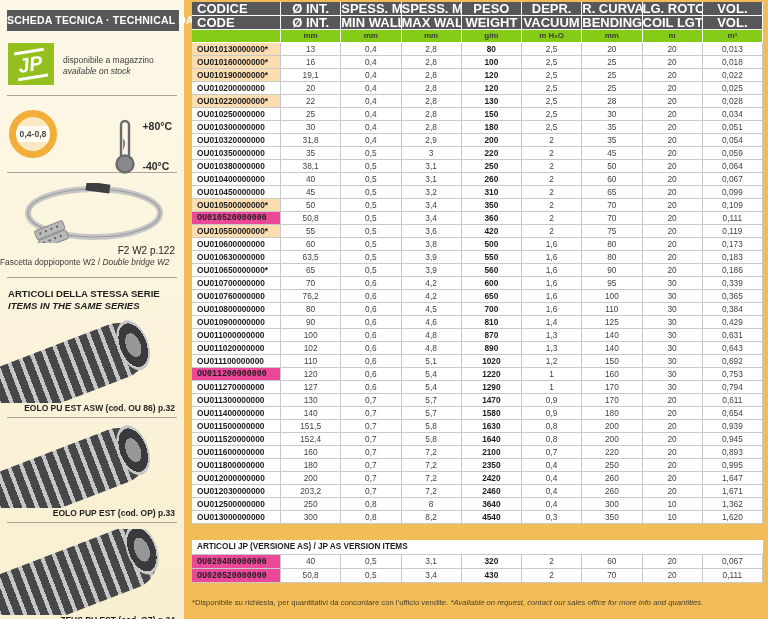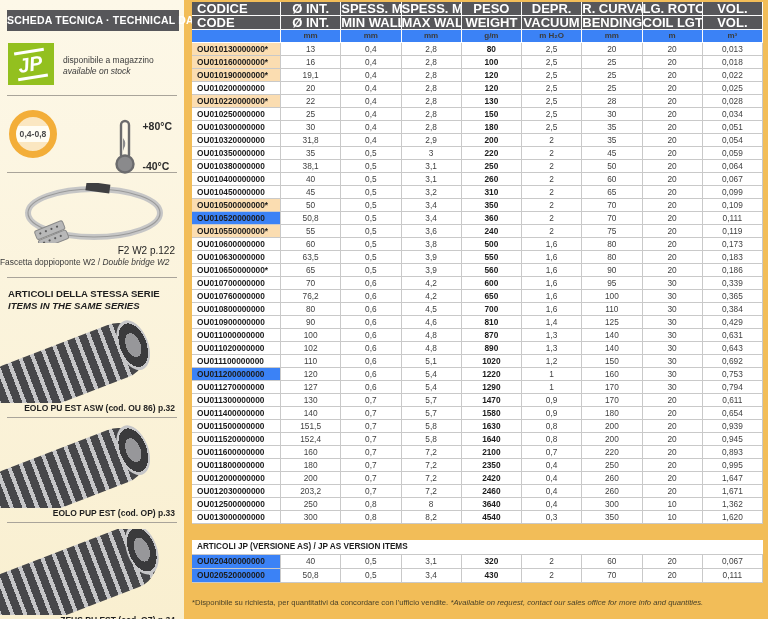--- a/index.html
+++ b/index.html
@@ -59,27 +59,27 @@
   .grid{display:grid;grid-template-columns:89px repeat(8,1fr);}
   .trow{display:contents;}
   .cell{
     background:#fff;text-align:center;color:#3f3f3f;
     font-size:8.3px;height:12px;line-height:12px;
     border-right:1px solid #c9c9c9;border-bottom:1px solid #c9c9c9;
     overflow:hidden;white-space:nowrap;
   }
   .cell.head{background:#57575a;color:#fff;font-size:13px;font-weight:bold;height:13px;line-height:13px;
     border-right:1px solid #fbfbfb;border-bottom:1px solid #fbfbfb;}
-  .cell.unit{background:#3b82f6;color:#3b3b3b;font-weight:bold;font-size:8px;height:12px;line-height:12px;
+  .cell.unit{background:#84cc16;color:#3b3b3b;font-weight:bold;font-size:8px;height:12px;line-height:12px;
     border-right:1px solid #fbfbfb;border-bottom:1px solid #fff;}
   .cell.left{text-align:left;padding-left:5px;}
   .cell.code{text-align:left;padding-left:5px;font-weight:bold;color:#1c1c1c;}
   .cell.peso{font-weight:bold;color:#1c1c1c;}
   .hl-peach{background:#fbddb1;}
-  .hl-green{background:#3b82f6;}
+  .hl-green{background:#ec4899;font-family:Liberation Mono, monospace;}
   .as-title{
     margin-top:16px;background:#fff;height:14px;line-height:14px;
     font-weight:bold;font-size:8.2px;padding-left:5px;color:#1c1c1c;
     border-bottom:1px solid #c9c9c9;
   }
   .as-grid .cell{height:13px;line-height:13px;}
   
   .footer{margin-top:15px;font-size:7.7px;color:#4b4228;line-height:1.35;}
   .footer .en{font-style:italic;}
   svg{display:block;}
@@ -205,21 +205,21 @@
       <div class="trow"><div class="cell code hl-peach">OU010220000000*</div><div class="cell num">22</div><div class="cell num">0,4</div><div class="cell num">2,8</div><div class="cell num peso">130</div><div class="cell num">2,5</div><div class="cell num">28</div><div class="cell num">20</div><div class="cell num">0,028</div></div>
       <div class="trow"><div class="cell code">OU010250000000</div><div class="cell num">25</div><div class="cell num">0,4</div><div class="cell num">2,8</div><div class="cell num peso">150</div><div class="cell num">2,5</div><div class="cell num">30</div><div class="cell num">20</div><div class="cell num">0,034</div></div>
       <div class="trow"><div class="cell code">OU010300000000</div><div class="cell num">30</div><div class="cell num">0,4</div><div class="cell num">2,8</div><div class="cell num peso">180</div><div class="cell num">2,5</div><div class="cell num">35</div><div class="cell num">20</div><div class="cell num">0,051</div></div>
       <div class="trow"><div class="cell code">OU010320000000</div><div class="cell num">31,8</div><div class="cell num">0,4</div><div class="cell num">2,9</div><div class="cell num peso">200</div><div class="cell num">2</div><div class="cell num">35</div><div class="cell num">20</div><div class="cell num">0,054</div></div>
       <div class="trow"><div class="cell code">OU010350000000</div><div class="cell num">35</div><div class="cell num">0,5</div><div class="cell num">3</div><div class="cell num peso">220</div><div class="cell num">2</div><div class="cell num">45</div><div class="cell num">20</div><div class="cell num">0,059</div></div>
       <div class="trow"><div class="cell code">OU010380000000</div><div class="cell num">38,1</div><div class="cell num">0,5</div><div class="cell num">3,1</div><div class="cell num peso">250</div><div class="cell num">2</div><div class="cell num">50</div><div class="cell num">20</div><div class="cell num">0,064</div></div>
       <div class="trow"><div class="cell code">OU010400000000</div><div class="cell num">40</div><div class="cell num">0,5</div><div class="cell num">3,1</div><div class="cell num peso">260</div><div class="cell num">2</div><div class="cell num">60</div><div class="cell num">20</div><div class="cell num">0,067</div></div>
       <div class="trow"><div class="cell code">OU010450000000</div><div class="cell num">45</div><div class="cell num">0,5</div><div class="cell num">3,2</div><div class="cell num peso">310</div><div class="cell num">2</div><div class="cell num">65</div><div class="cell num">20</div><div class="cell num">0,099</div></div>
       <div class="trow"><div class="cell code hl-peach">OU010500000000*</div><div class="cell num">50</div><div class="cell num">0,5</div><div class="cell num">3,4</div><div class="cell num peso">350</div><div class="cell num">2</div><div class="cell num">70</div><div class="cell num">20</div><div class="cell num">0,109</div></div>
       <div class="trow"><div class="cell code hl-green">OU010520000000</div><div class="cell num">50,8</div><div class="cell num">0,5</div><div class="cell num">3,4</div><div class="cell num peso">360</div><div class="cell num">2</div><div class="cell num">70</div><div class="cell num">20</div><div class="cell num">0,111</div></div>
-      <div class="trow"><div class="cell code hl-peach">OU010550000000*</div><div class="cell num">55</div><div class="cell num">0,5</div><div class="cell num">3,6</div><div class="cell num peso">240</div><div class="cell num">2</div><div class="cell num">75</div><div class="cell num">20</div><div class="cell num">0,119</div></div>
+      <div class="trow"><div class="cell code hl-peach">OU010550000000*</div><div class="cell num">55</div><div class="cell num">0,5</div><div class="cell num">3,6</div><div class="cell num peso">420</div><div class="cell num">2</div><div class="cell num">75</div><div class="cell num">20</div><div class="cell num">0,119</div></div>
       <div class="trow"><div class="cell code">OU010600000000</div><div class="cell num">60</div><div class="cell num">0,5</div><div class="cell num">3,8</div><div class="cell num peso">500</div><div class="cell num">1,6</div><div class="cell num">80</div><div class="cell num">20</div><div class="cell num">0,173</div></div>
       <div class="trow"><div class="cell code">OU010630000000</div><div class="cell num">63,5</div><div class="cell num">0,5</div><div class="cell num">3,9</div><div class="cell num peso">550</div><div class="cell num">1,6</div><div class="cell num">80</div><div class="cell num">20</div><div class="cell num">0,183</div></div>
       <div class="trow"><div class="cell code">OU010650000000*</div><div class="cell num">65</div><div class="cell num">0,5</div><div class="cell num">3,9</div><div class="cell num peso">560</div><div class="cell num">1,6</div><div class="cell num">90</div><div class="cell num">20</div><div class="cell num">0,186</div></div>
       <div class="trow"><div class="cell code">OU010700000000</div><div class="cell num">70</div><div class="cell num">0,6</div><div class="cell num">4,2</div><div class="cell num peso">600</div><div class="cell num">1,6</div><div class="cell num">95</div><div class="cell num">30</div><div class="cell num">0,339</div></div>
       <div class="trow"><div class="cell code">OU010760000000</div><div class="cell num">76,2</div><div class="cell num">0,6</div><div class="cell num">4,2</div><div class="cell num peso">650</div><div class="cell num">1,6</div><div class="cell num">100</div><div class="cell num">30</div><div class="cell num">0,365</div></div>
       <div class="trow"><div class="cell code">OU010800000000</div><div class="cell num">80</div><div class="cell num">0,6</div><div class="cell num">4,5</div><div class="cell num peso">700</div><div class="cell num">1,6</div><div class="cell num">110</div><div class="cell num">30</div><div class="cell num">0,384</div></div>
       <div class="trow"><div class="cell code">OU010900000000</div><div class="cell num">90</div><div class="cell num">0,6</div><div class="cell num">4,6</div><div class="cell num peso">810</div><div class="cell num">1,4</div><div class="cell num">125</div><div class="cell num">30</div><div class="cell num">0,429</div></div>
       <div class="trow"><div class="cell code">OU011000000000</div><div class="cell num">100</div><div class="cell num">0,6</div><div class="cell num">4,8</div><div class="cell num peso">870</div><div class="cell num">1,3</div><div class="cell num">140</div><div class="cell num">30</div><div class="cell num">0,631</div></div>
       <div class="trow"><div class="cell code">OU011020000000</div><div class="cell num">102</div><div class="cell num">0,6</div><div class="cell num">4,8</div><div class="cell num peso">890</div><div class="cell num">1,3</div><div class="cell num">140</div><div class="cell num">30</div><div class="cell num">0,643</div></div>
       <div class="trow"><div class="cell code">OU011100000000</div><div class="cell num">110</div><div class="cell num">0,6</div><div class="cell num">5,1</div><div class="cell num peso">1020</div><div class="cell num">1,2</div><div class="cell num">150</div><div class="cell num">30</div><div class="cell num">0,692</div></div>

